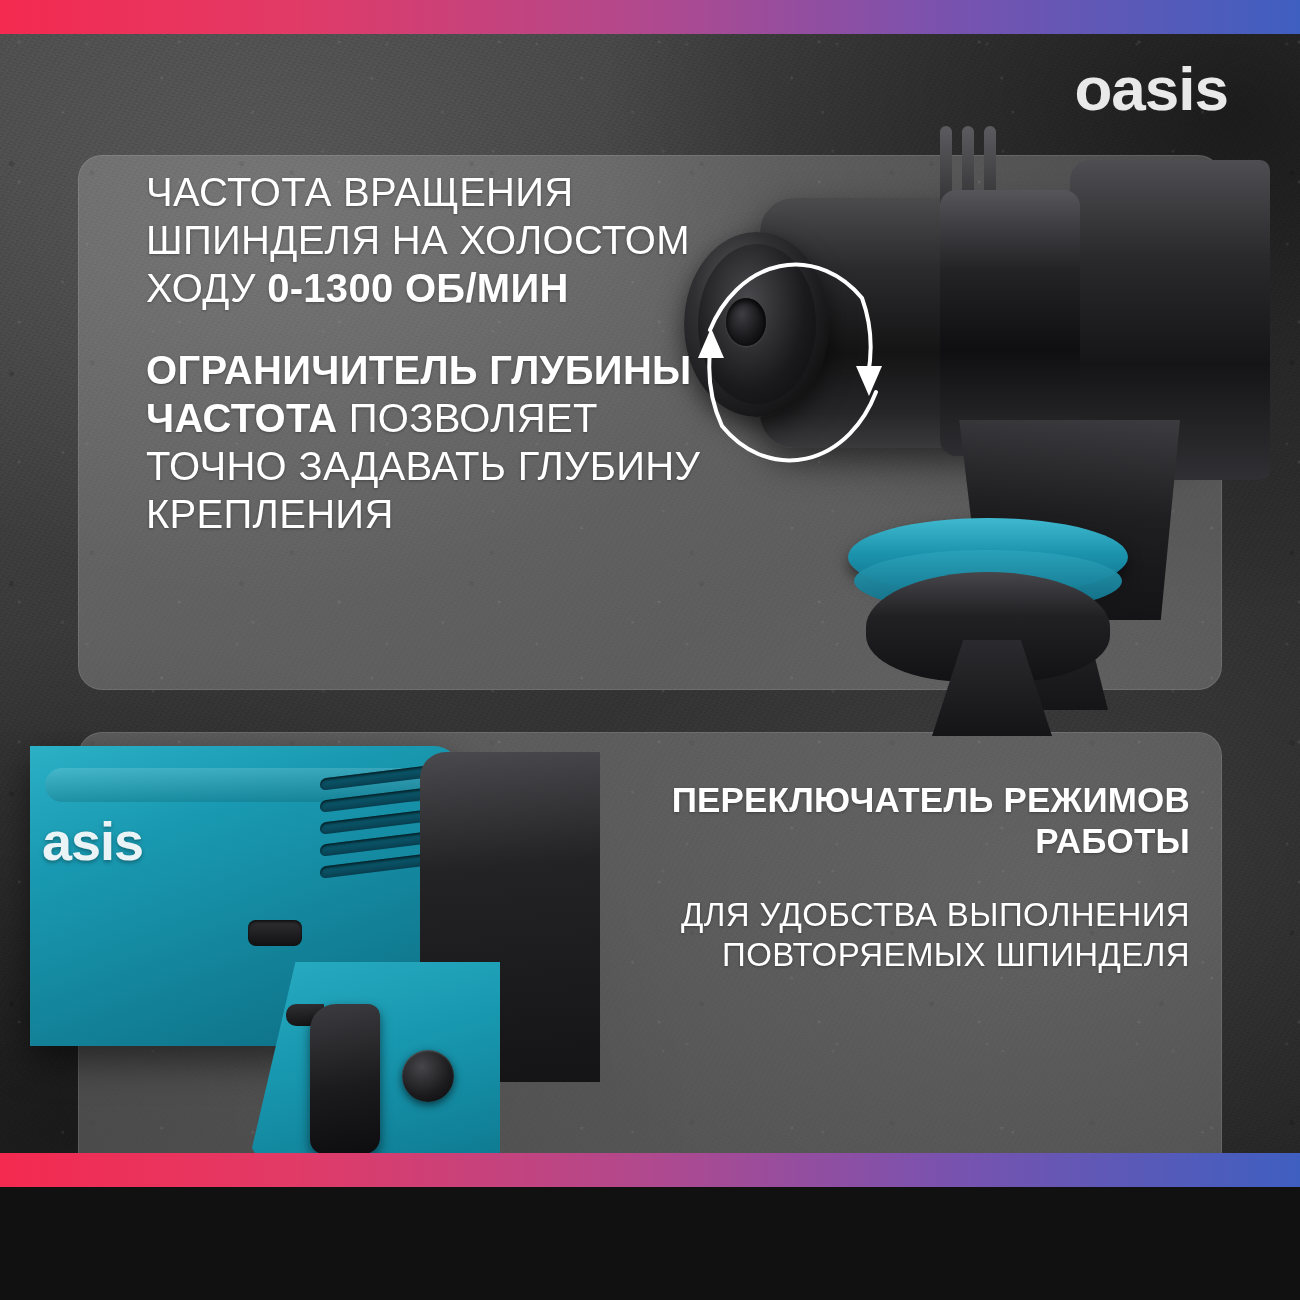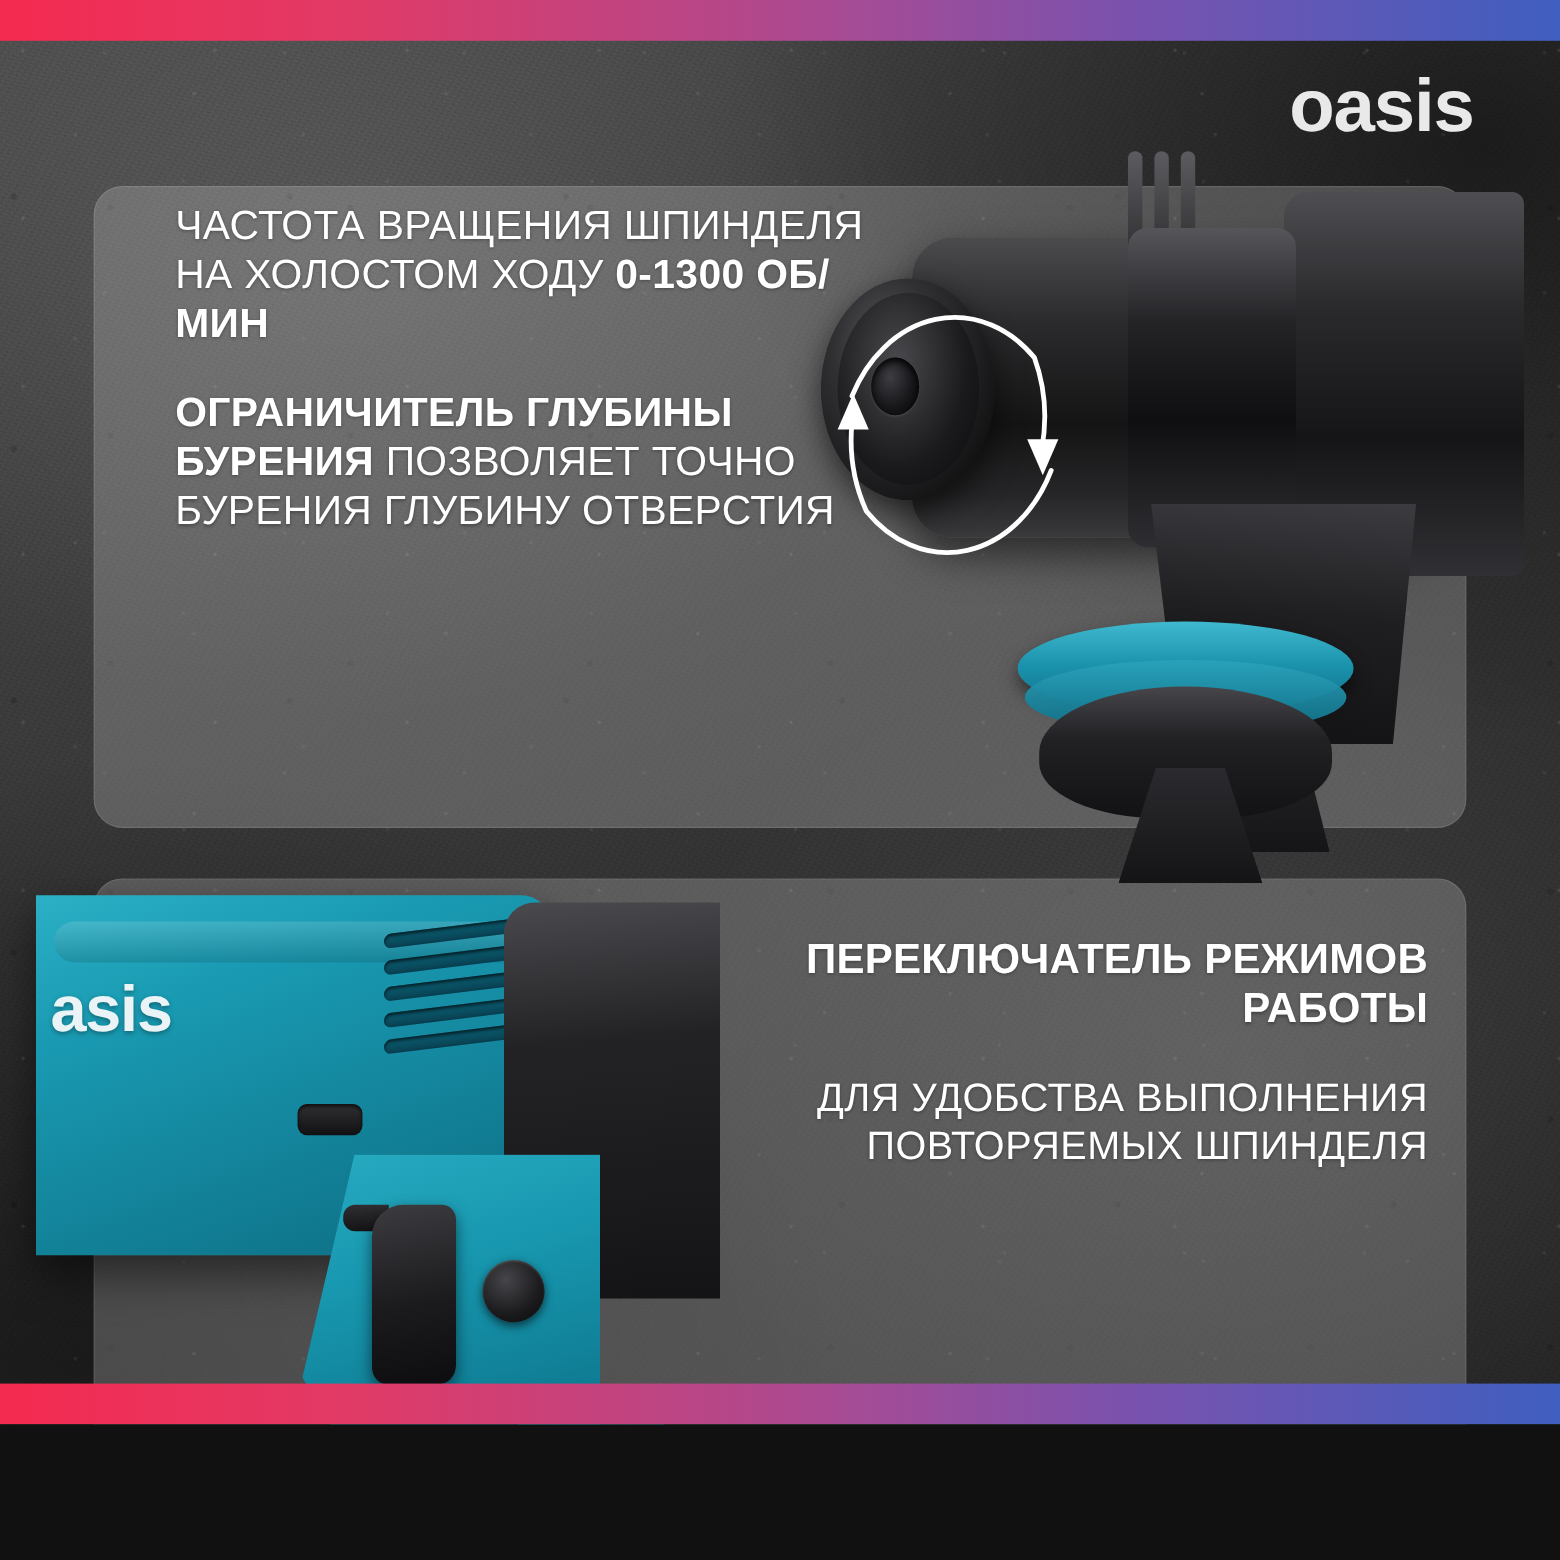--- a/index.html
+++ b/index.html
@@ -57,21 +57,21 @@
   .txtcol{position:absolute;z-index:25;color:#fff;}
   .txtcol.left{left:146px;top:168px;width:580px;text-align:left;}
   .txtcol.right{right:110px;top:780px;width:600px;text-align:right;}
 
   .blk{margin:0 0 34px 0;}
   .blk:last-child{margin-bottom:0;}
   .hl{font-weight:700;font-size:35px;line-height:1.16;letter-spacing:.2px;
       text-shadow:0 1px 3px rgba(0,0,0,.35);}
   .rg{font-weight:400;font-size:33px;line-height:1.2;letter-spacing:.4px;
       text-shadow:0 1px 3px rgba(0,0,0,.35);}
-  .mix{font-size:34px;line-height:1.2;letter-spacing:.3px;
+  .mix{font-size:40px;line-height:1.2;letter-spacing:.3px;
       text-shadow:0 1px 3px rgba(0,0,0,.35);}
   .mix b{font-weight:700;}
   .mix .n{font-weight:400;}
 
   
   .photo-top{position:absolute;left:640px;top:120px;width:620px;height:600px;z-index:20;}
 
   .barrel{position:absolute;left:120px;top:78px;width:430px;height:250px;
     border-radius:34px 18px 18px 34px;
     background:linear-gradient(180deg,#4b4b4e 0%,#2b2b2d 28%,#141415 62%,#262628 86%,#3a3a3c 100%);
@@ -189,21 +189,21 @@
       <path d="M 236 272 A 96 120 0 0 1 82 306 A 96 120 0 0 1 70 232" fill="none" stroke="#ffffff" stroke-width="4" stroke-linecap="round"></path>
       <polygon points="58,238 84,238 71,208" fill="#ffffff"></polygon>
     </svg>
   </div>
 
   <div class="txtcol left">
     <div class="blk">
       <div class="mix"><span class="n">ЧАСТОТА ВРАЩЕНИЯ ШПИНДЕЛЯ НА ХОЛОСТОМ ХОДУ </span><b>0-1300 ОБ/МИН</b></div>
     </div>
     <div class="blk">
-      <div class="mix"><b>ОГРАНИЧИТЕЛЬ ГЛУБИНЫ БУРЕНИЯ </b><span class="n">ПОЗВОЛЯЕТ ТОЧНО БУРЕНИЯ ГЛУБИНУ ОТВЕРСТИЯ</span></div>
+      <div class="mix"><b>ОГРАНИЧИТЕЛЬ ГЛУБИНЫ ЧАСТОТА </b><span class="n">ПОЗВОЛЯЕТ ТОЧНО ЗАДАВАТЬ ГЛУБИНУ КРЕПЛЕНИЯ</span></div>
     </div>
   </div>
 
   <div class="panel panel-bot"></div>
 
   <div class="photo-bot">
     <div class="bodyteal"></div>
     <div class="body-seam"></div>
     <div class="vents">
       <div class="vent"></div>

